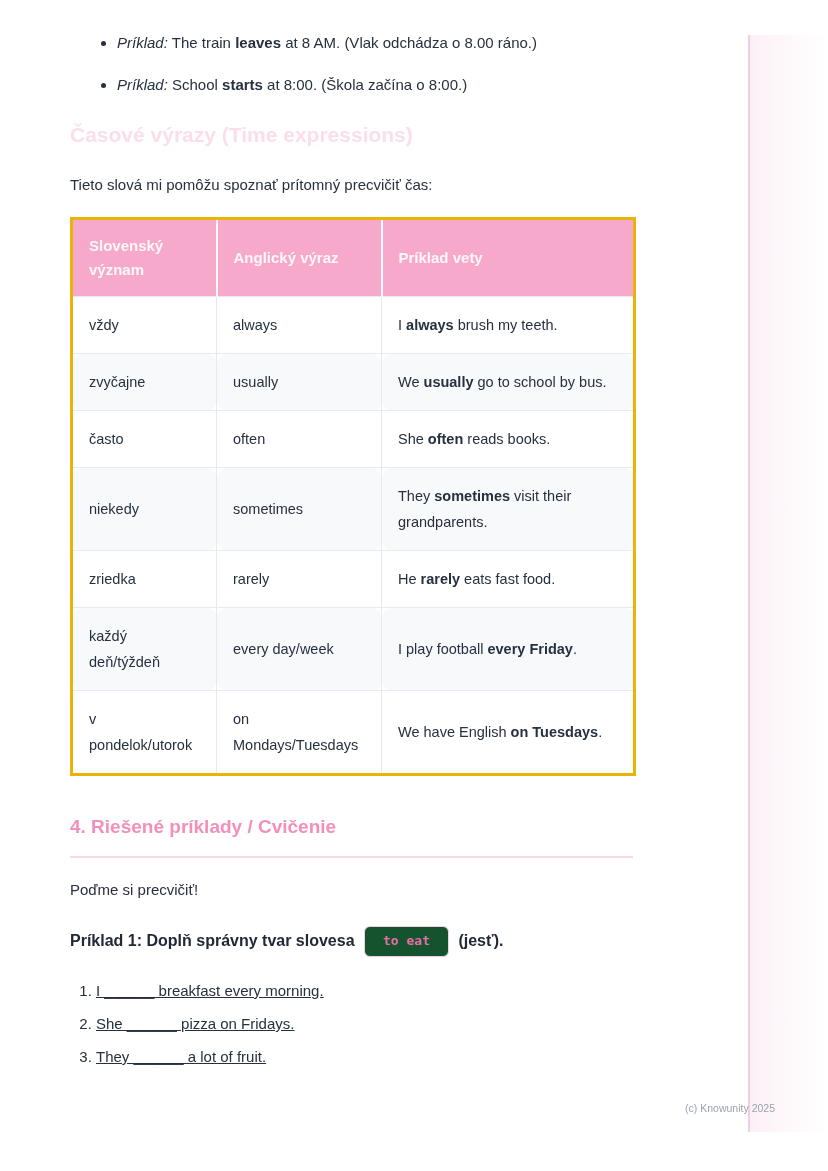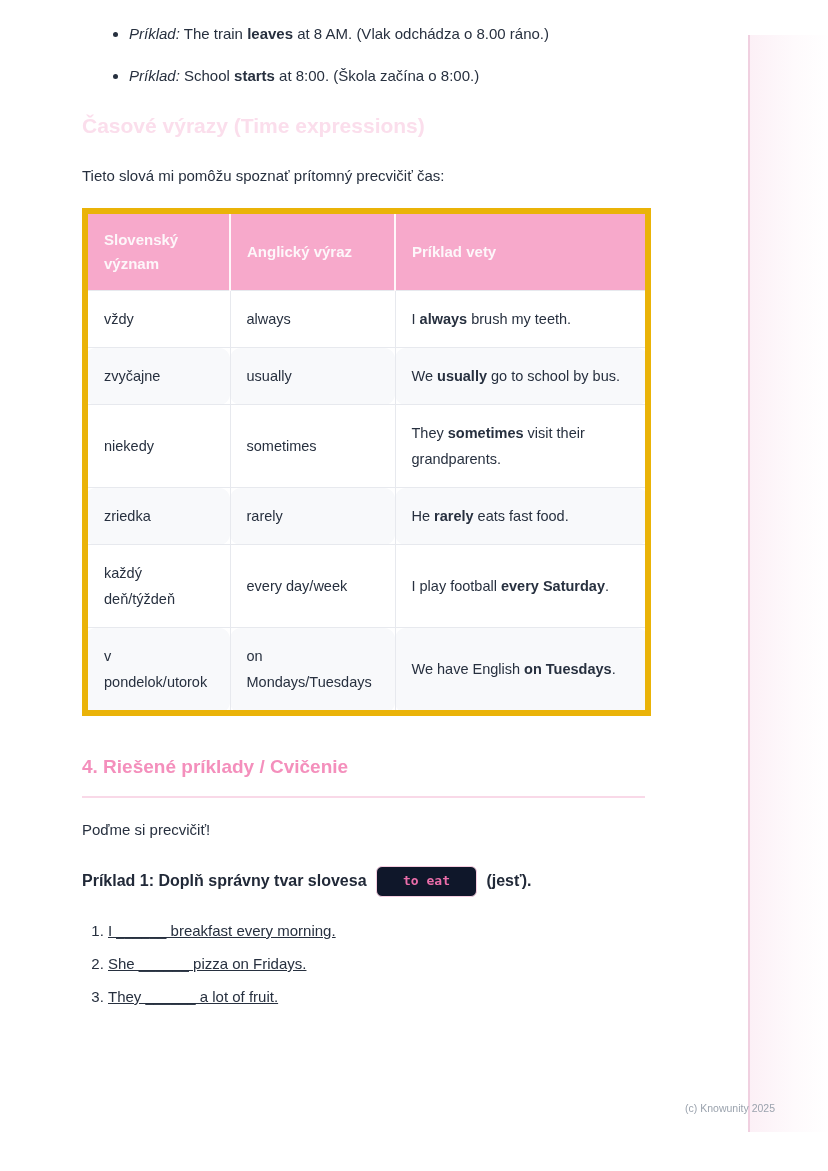--- a/index.html
+++ b/index.html
@@ -6,35 +6,35 @@
   .page {
     position:relative; width:828px; height:1171px; background:#ffffff;
     font-family:"Liberation Sans", sans-serif; color:#27303f; overflow:hidden;
   }
   .side-accent {
     position:absolute; left:748px; top:35px; width:80px; height:1097px;
     border-left:2px solid #f0d0e0;
     background:linear-gradient(90deg,#fcf0f6 0%,#fefafc 55%,#ffffff 100%);
     z-index:0;
   }
-  .content { position:absolute; left:70px; top:24px; width:563px; z-index:1;margin-left:12px; }
+  .content { position:absolute; left:70px; top:33px; width:563px; z-index:1; }
 
   ul.bullets { margin:0; padding:0 0 0 47px; list-style:disc; }
   ul.bullets li { font-size:15px; line-height:20px; margin-bottom:22px; color:#27303f; }
 
   .i { font-style:italic; }
   .b { font-weight:700; }
 
   h3.faint-heading { margin:26px 0 0; font-size:21px; line-height:27px; font-weight:700; color:#fbdeec; }
 
   p.para { margin:27px 0 0; font-size:15px; line-height:20px; }
 
   table.tx-table {
     margin-top:22px; width:563px; border-collapse:collapse;
-    font-size:14.5px; border:6px solid #eab308; table-layout:fixed;
+    font-size:14.5px; border:3px solid #eab308; table-layout:fixed;
   }
   .col-slovak { width:145px; } .col-english { width:165px; } .col-example { width:253px; }
   table.tx-table thead th {
     background:#f7a9cb; color:#fdf7fa; font-weight:600; font-size:15px;
     text-align:left; vertical-align:middle; padding:14px 16px; height:78px;
     box-sizing:border-box; border-right:2px solid rgba(255,255,255,0.9);
     line-height:24px;
   }
   table.tx-table thead th:last-child { border-right:none; }
   table.tx-table tbody td {
@@ -46,22 +46,22 @@
   table.tx-table tbody td:last-child { border-right:none; }
   table.tx-table tbody tr:nth-child(even) { background:#f8f9fb; }
 
   h2.pink-heading { margin:34px 0 0; font-size:19px; line-height:34px; font-weight:800; color:#f48fbc; }
   hr.pink-rule { margin:12px 0 0; border:none; border-top:2px solid #f9d9e8; }
 
   p.practice { margin:22px 0 0; font-size:15px; line-height:20px; }
   p.task-line { margin:26px 0 0; font-size:16px; line-height:22px; font-weight:700; color:#212938; }
   code.chip {
     display:inline-block; font-family:"DejaVu Sans Mono", monospace; font-size:13px;
-    font-weight:700; color:#ea6da9; background:#0f172a; border:1px solid #f6cde0;
-    border-radius:6px; padding:3px 26px 4px; margin:0 5px; vertical-align:1px;
+    font-weight:700; color:#ea6da9; background:#14532d; border:1px solid #f6cde0;
+    border-radius:6px; padding:3px 18px 4px; margin:0 5px; vertical-align:1px;
   }
   ol.exercise-list { margin:24px 0 0; padding:0 0 0 26px; font-size:15px; }
   ol.exercise-list li { margin-bottom:13px; line-height:20px;text-decoration:underline; }
 
   .footer { position:absolute; top:1102px; right:53px; font-size:10.5px; color:#9ba3ae; z-index:2; }
 </style>
 </head>
 <body>
 
 <div class="page">
@@ -96,33 +96,38 @@
             <td>vždy</td>
             <td>always</td>
             <td><span>I </span><span class="b">always</span><span> brush my teeth.</span></td>
           </tr>
           <tr>
             <td>zvyčajne</td>
             <td>usually</td>
             <td><span>We </span><span class="b">usually</span><span> go to school by bus.</span></td>
           </tr>
           <tr>
+            <td>často</td>
+            <td>often</td>
+            <td><span>She </span><span class="b">often</span><span> reads books.</span></td>
+          </tr>
+          <tr>
             <td>niekedy</td>
             <td>sometimes</td>
             <td><span>They </span><span class="b">sometimes</span><span> visit their grandparents.</span></td>
           </tr>
           <tr>
             <td>zriedka</td>
             <td>rarely</td>
             <td><span>He </span><span class="b">rarely</span><span> eats fast food.</span></td>
           </tr>
           <tr>
             <td>každý deň/týždeň</td>
             <td>every day/week</td>
-            <td><span>I play football </span><span class="b">every Saturday</span><span>.</span></td>
+            <td><span>I play football </span><span class="b">every Friday</span><span>.</span></td>
           </tr>
           <tr>
             <td>v pondelok/utorok</td>
             <td>on Mondays/Tuesdays</td>
             <td><span>We have English </span><span class="b">on Tuesdays</span><span>.</span></td>
           </tr>
         </tbody>
     </table>
 
     <h2 class="pink-heading">4. Riešené príklady / Cvičenie</h2>

